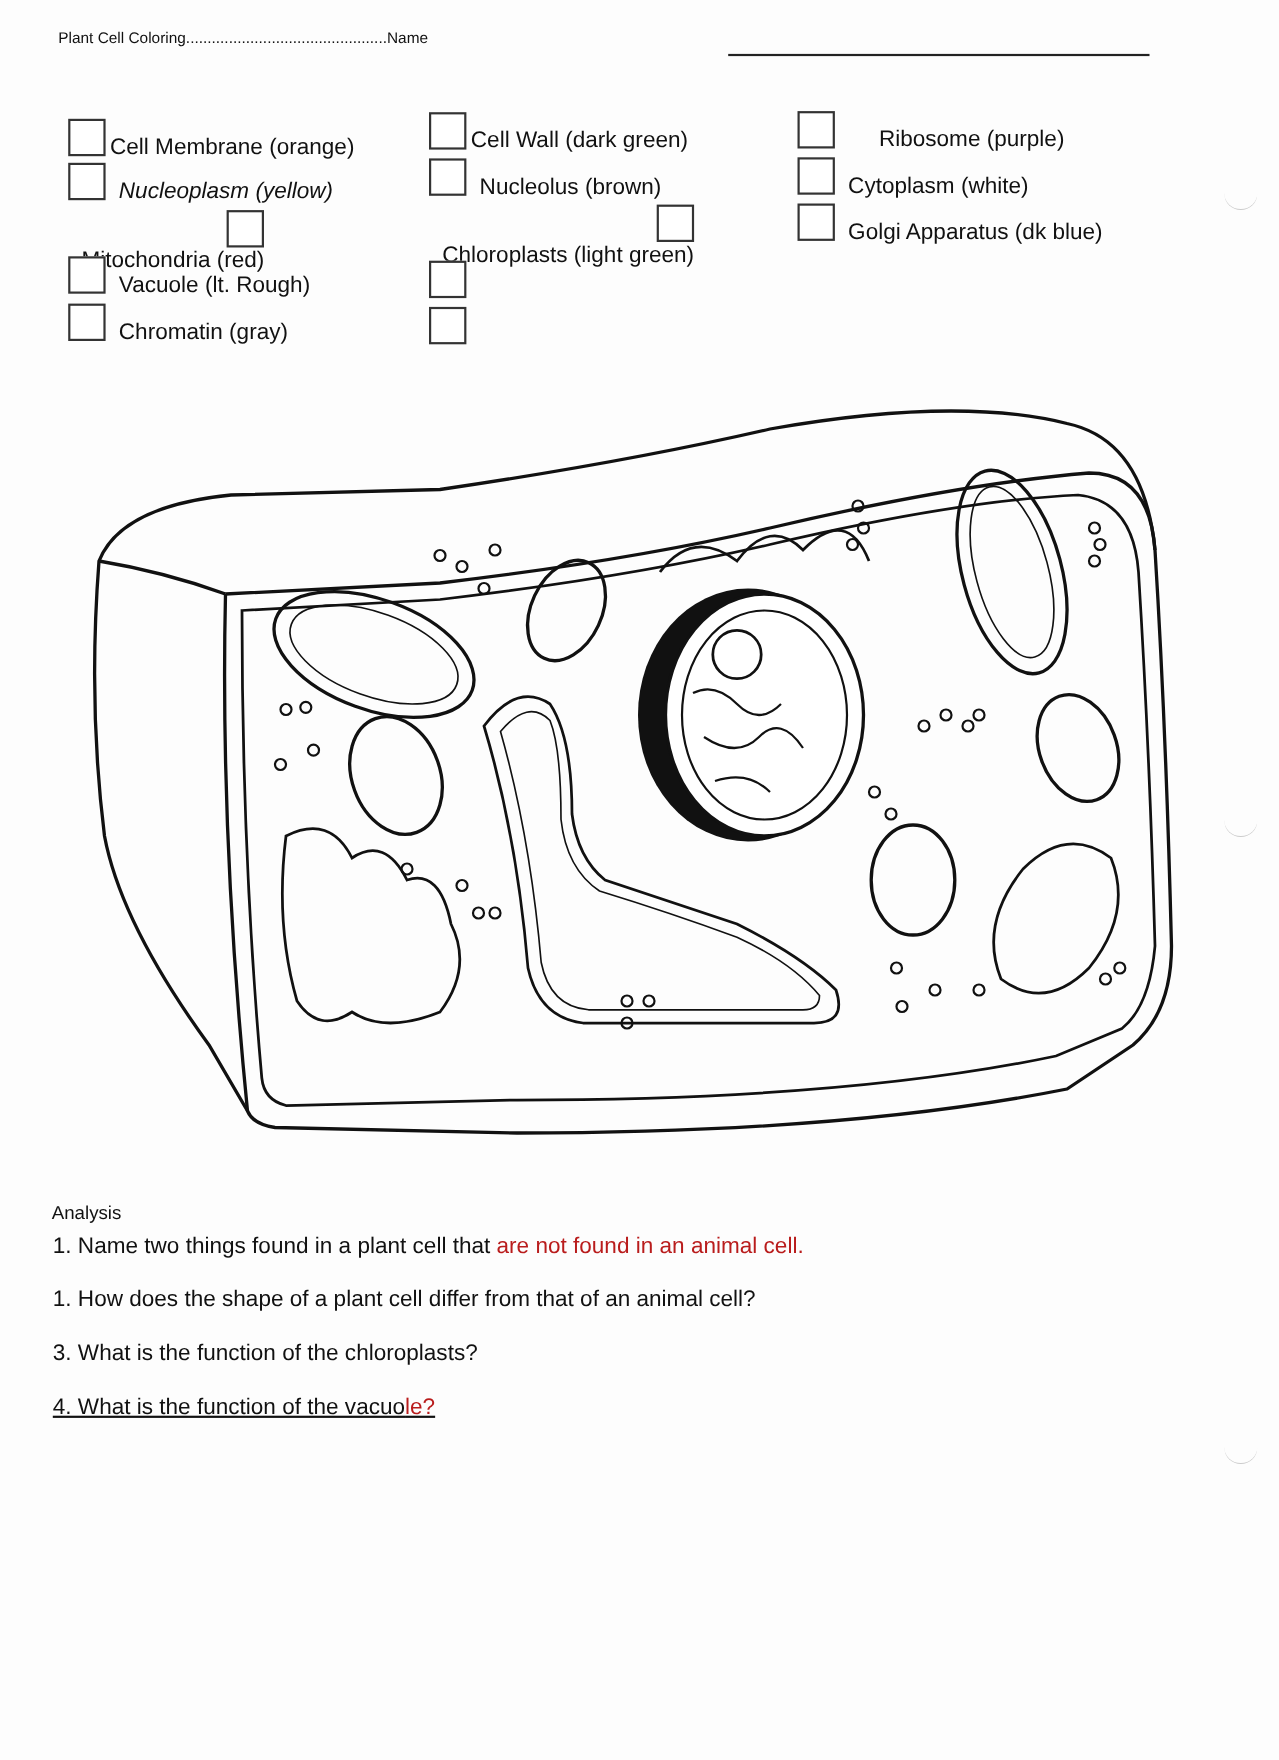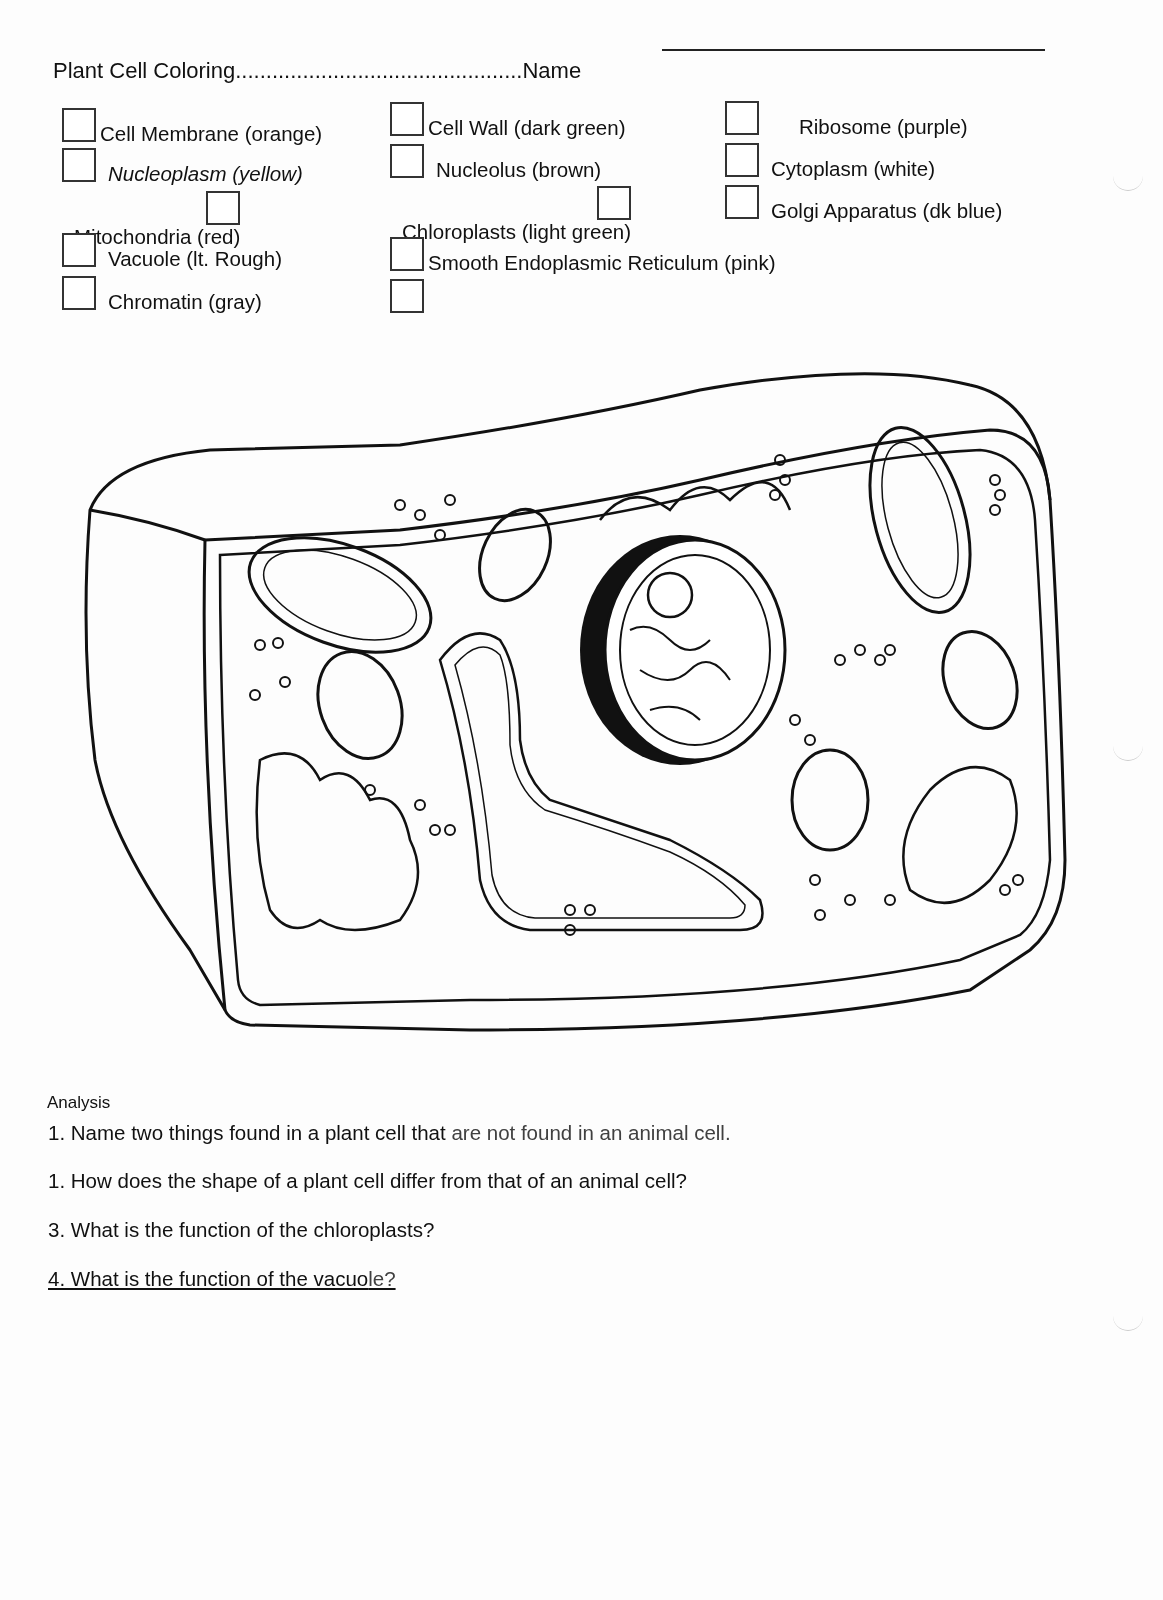--- a/index.html
+++ b/index.html
@@ -1,26 +1,26 @@
 <!DOCTYPE html>
 <html><head>
 <meta charset="utf-8">
 <style>
   html,body{margin:0;padding:0;background:#fdfdfd;}
   body{width:1163px;height:1600px;position:relative;overflow:hidden;font-family:"Liberation Sans",sans-serif;color:#111;}
-  .title-row{position:absolute;left:53px;top:26px;font-size:22px;white-space:nowrap;margin-top:32px;}
+  .title-row{position:absolute;left:53px;top:26px;font-size:14px;white-space:nowrap;}
   .title-row .dots{letter-spacing:0;}
   .name-line{position:absolute;left:662px;top:49px;width:383px;height:0;border-bottom:2px solid #222;}
   .item{position:absolute;display:flex;align-items:flex-end;margin-top:16px;}
   .box{width:34px;height:34px;border:2px solid #333;background:#fff;box-sizing:border-box;flex:none;}
   .lbl{font-size:20.5px;margin-left:8px;margin-bottom:-4px;white-space:nowrap;}
   .diagram{position:absolute;left:70px;top:360px;width:1040px;height:680px;}
   .analysis{position:absolute;left:47px;top:1093px;font-size:17px;}
   .q{position:absolute;left:48px;font-size:20.5px;white-space:nowrap;}
-  .faded{color:#404040;}
+  .faded{color:#b91c1c;}
   .punch{position:absolute;width:30px;height:20px;border-bottom:1px solid #ccc;border-radius:0 0 20px 20px;right:20px;}
 </style>
 </head>
 <body>
 
 <div>
   <div class="title-row">
     <span>Plant Cell Coloring</span><span class="dots">...............................................</span><span>Name</span>
   </div>
   <div class="name-line"></div>
@@ -54,21 +54,20 @@
 <div class="item" style="left:390px;top:128px;">
   <div class="box"></div>
   <span class="lbl" style="margin-left:12px">Nucleolus (brown)</span>
 </div>
 <div class="item" style="left:390px;top:170px;flex-direction:column;">
   <div class="box"></div>
   <span class="lbl" style="margin-left:12px">Chloroplasts (light green)</span>
 </div>
 <div class="item" style="left:390px;top:221px;">
   <div class="box"></div>
-  <span class="lbl" style="margin-left:4px">Smooth Endoplasmic Reticulum (pink)</span>
 </div>
 <div class="item" style="left:390px;top:263px;">
   <div class="box"></div>
 </div>
 
 <div class="item" style="left:725px;top:85px;gap:36px;">
   <div class="box"></div>
   <span class="lbl" style="margin-left:4px">Ribosome (purple)</span>
 </div>
 <div class="item" style="left:725px;top:127px;">

